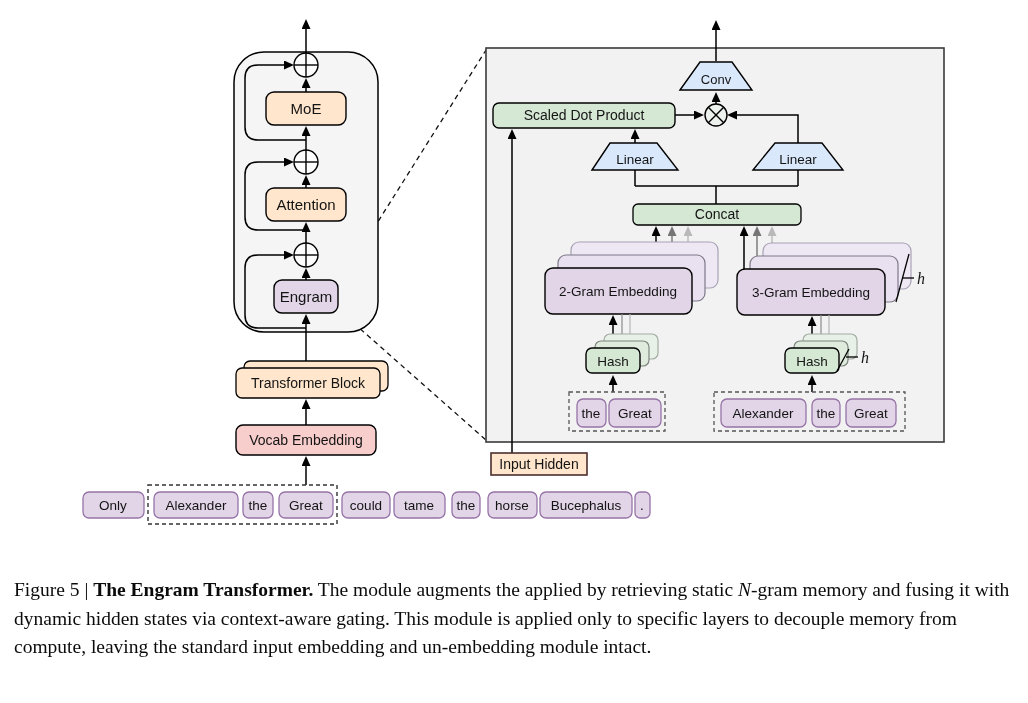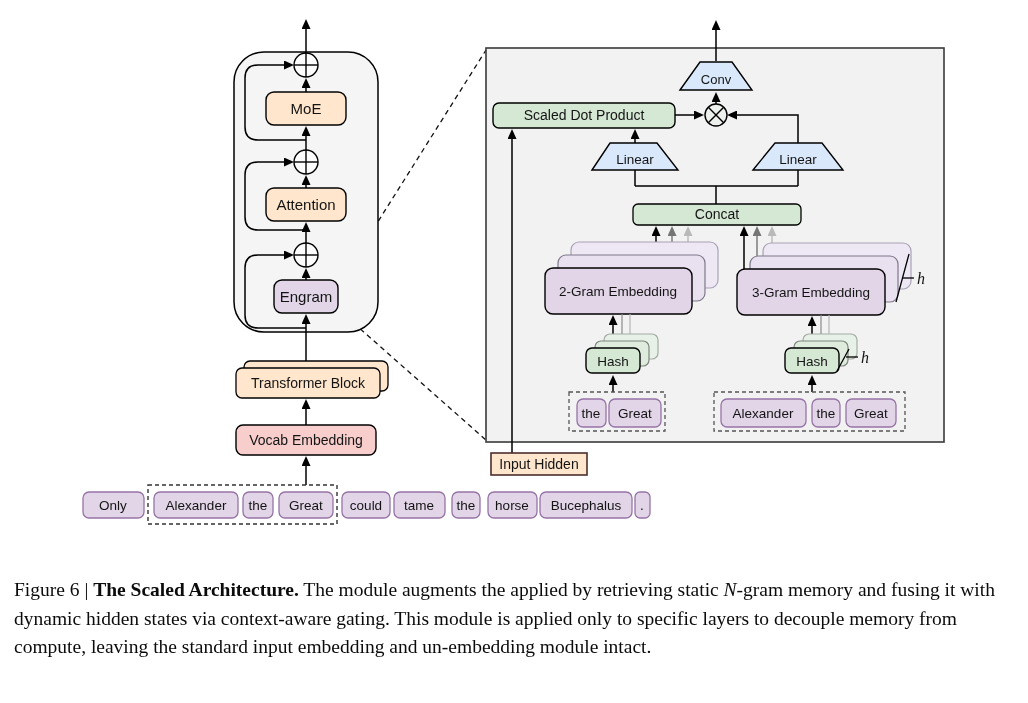--- a/index.html
+++ b/index.html
@@ -269,15 +269,15 @@
         </g>
   </g>
 
   <g>
     <rect x="491" y="453" width="96" height="22" fill="#ffe6cc" stroke="#4d2e2e" stroke-width="1.6"></rect>
     <text x="539" y="469" class="t14">Input Hidden</text>
   </g>
 </svg>
 
 <figcaption class="caption">
-  <span>Figure 6 | </span><strong>The Scaled Architecture.</strong><span> The module augments the applied by retrieving static </span><em>N</em><span>-gram memory and fusing it with dynamic hidden states via context-aware gating. This module is applied only to specific layers to decouple memory from compute, leaving the standard input embedding and un-embedding module intact.</span>
+  <span>Figure 5 | </span><strong>The Engram Transformer.</strong><span> The module augments the applied by retrieving static </span><em>N</em><span>-gram memory and fusing it with dynamic hidden states via context-aware gating. This module is applied only to specific layers to decouple memory from compute, leaving the standard input embedding and un-embedding module intact.</span>
 </figcaption>
 </div>
 
 </body></html>

